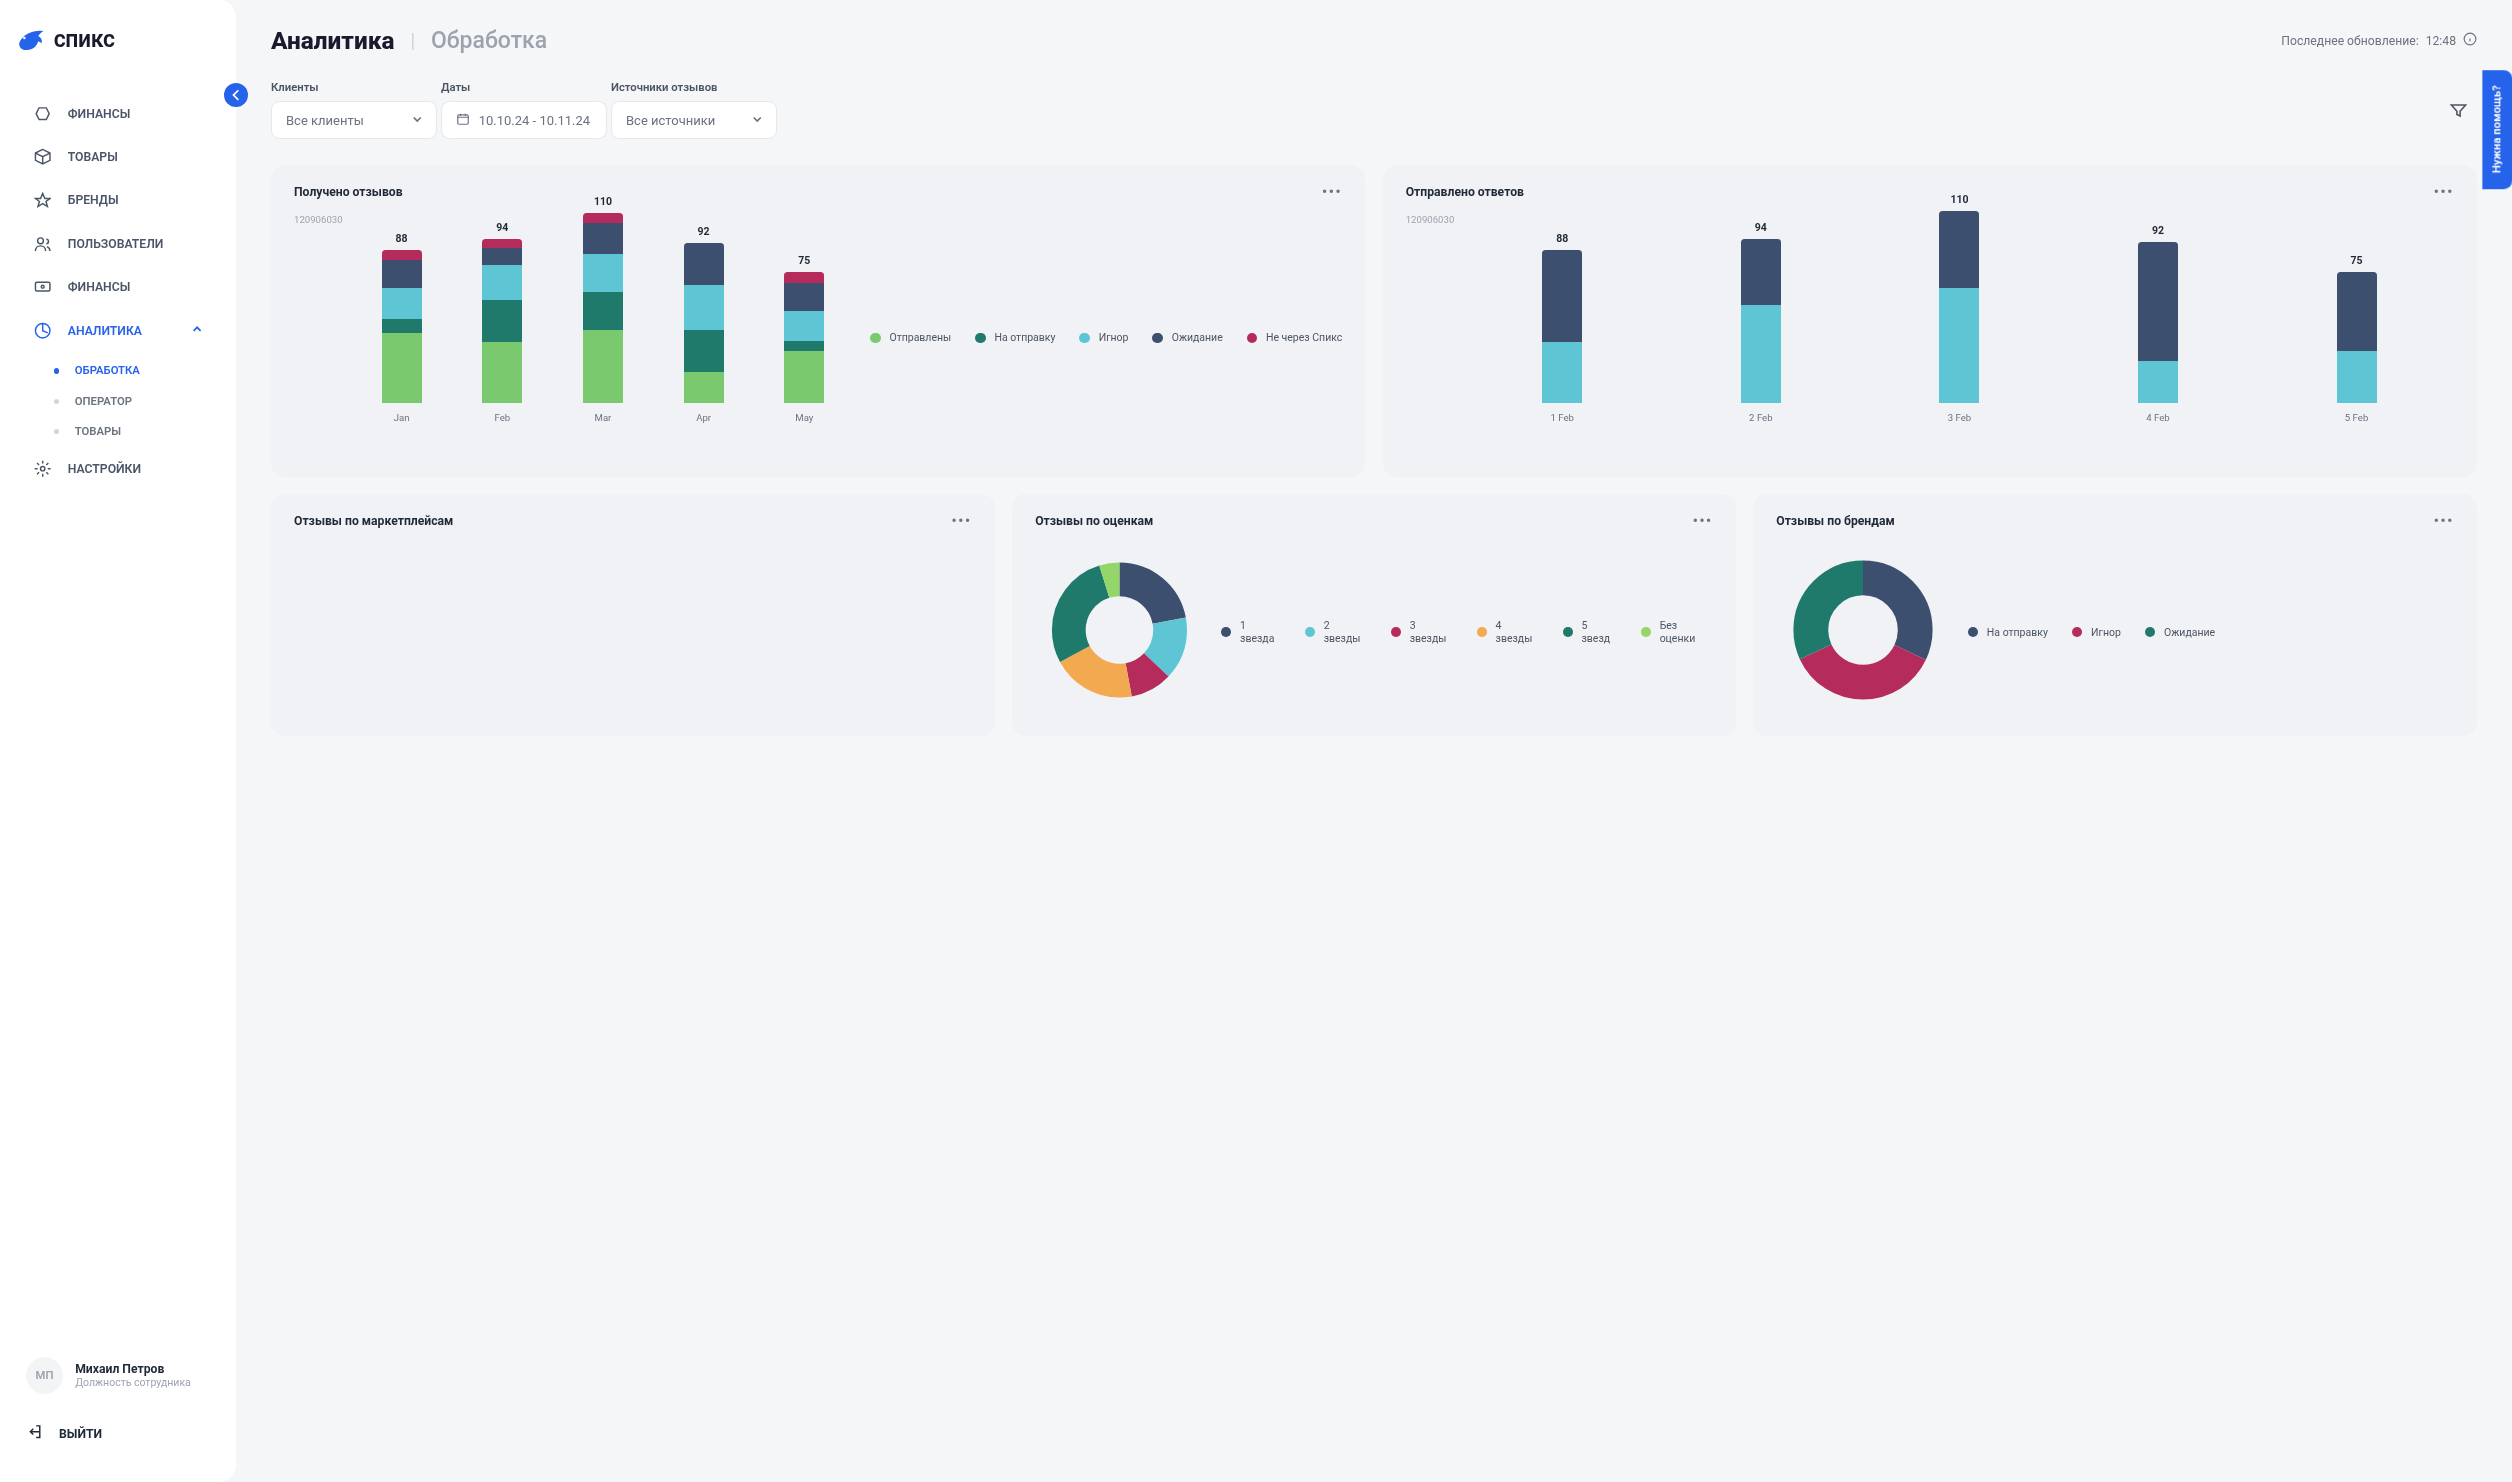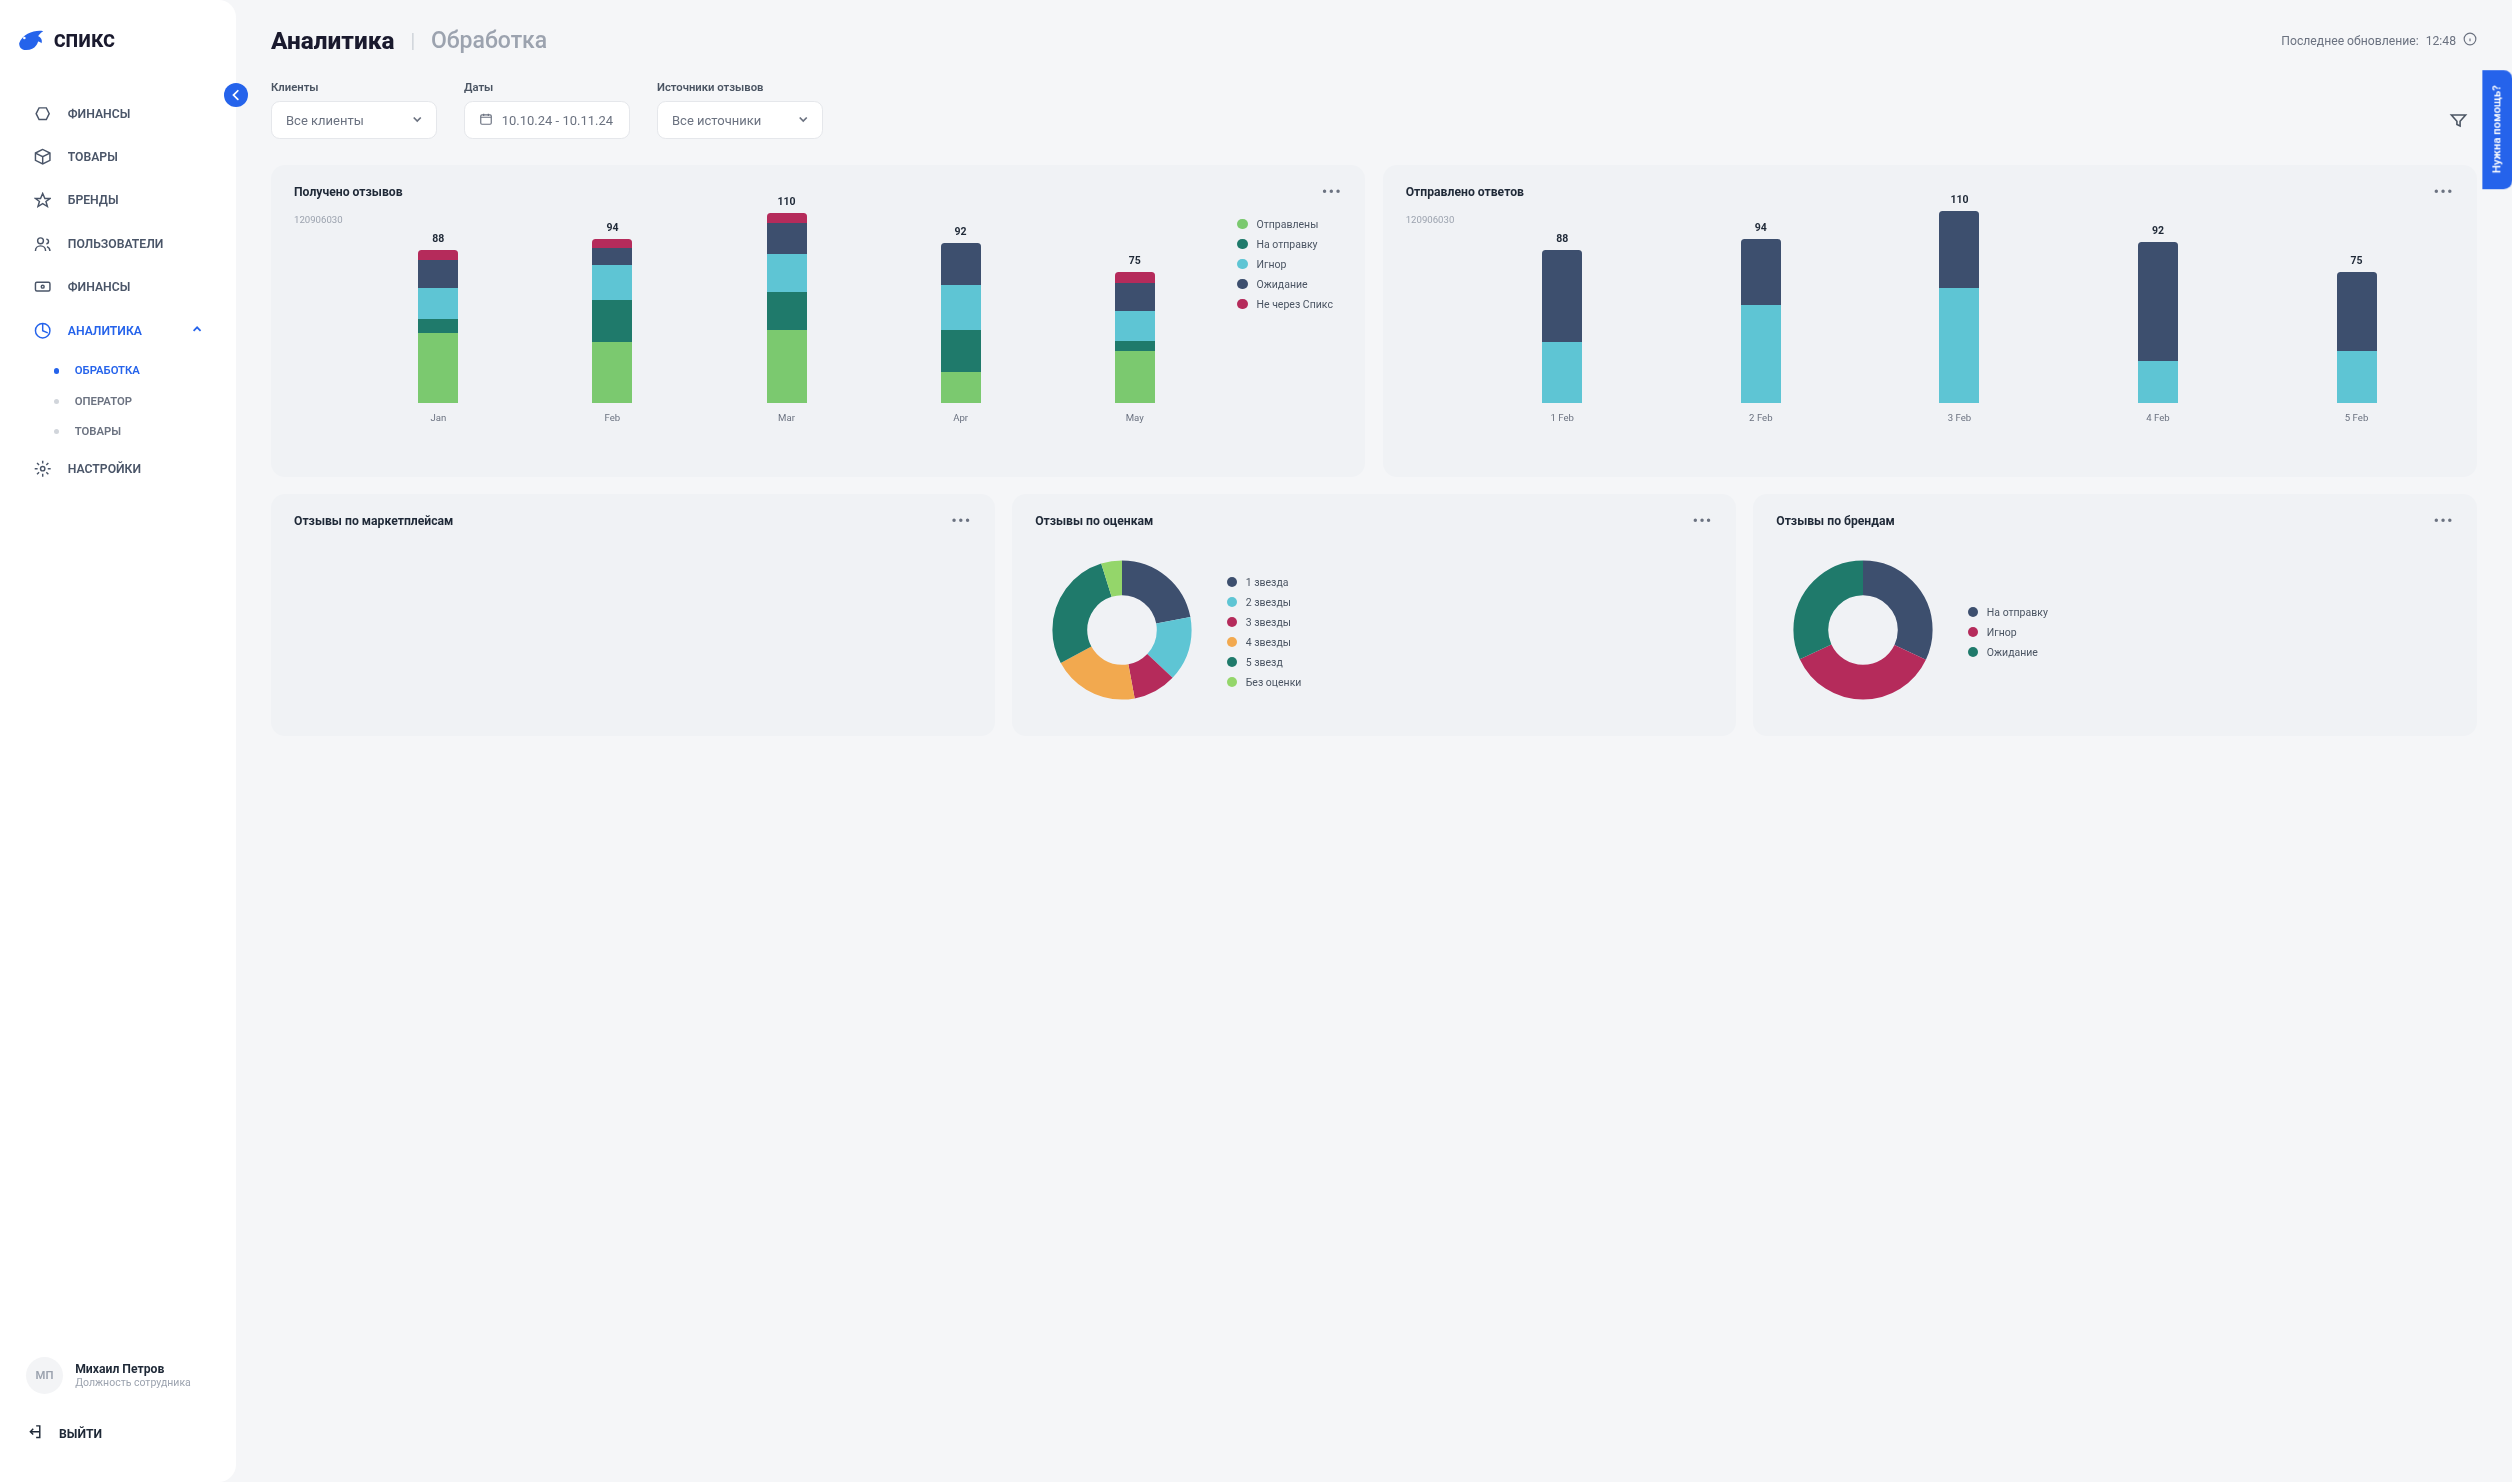--- a/index.html
+++ b/index.html
@@ -26,42 +26,42 @@
 .user-info .role { font-size: 10.5px; color: #9ca3af; }
 .logout { padding: 12.2px 26px; display: flex; align-items: center; gap: 15.7px; font-weight: 700; font-size: 12.2px; color: #1f2937; cursor: pointer; }
 
 .main { flex: 1; padding: 26px 35px; }
 .header { display: flex; align-items: center; margin-bottom: 26px; }
 .header h1 { font-size: 24.4px; font-weight: 800; color: #1a1a2e; }
 .header .divider { margin: 0 15.7px; color: #d1d5db; font-size: 21px; }
 .header .subtitle { font-size: 23px; font-weight: 500; color: #9ca3af; }
 .header .updated { margin-left: auto; font-size: 12.2px; color: #6b7280; display: flex; align-items: center; gap: 7px; }
 
-.filters { display: flex; gap: 27px; align-items: flex-end; margin-bottom: 26px; }
+.filters { display: flex; gap: 4px; align-items: center; margin-bottom: 26px; }
 .filter { display: flex; flex-direction: column; gap: 7px; }
 .filter label { font-size: 11.3px; font-weight: 600; color: #4b5563; }
 .select, .date-input { height: 38px; background: #fff; border: 0.9px solid #e5e7eb; border-radius: 8.7px; padding: 0 14px; display: flex; align-items: center; gap: 8.7px; font-size: 13px; color: #6b7280; min-width: 166px; cursor: pointer; }
 .select .chev { margin-left: auto; }
 .filter-icon-btn { margin-left: auto; width: 38px; height: 38px; display: flex; align-items: center; justify-content: center; cursor: pointer; }
 
 .charts-row { display: flex; gap: 17.4px; margin-bottom: 17.4px; }
 .card { background: #f0f2f5; border-radius: 14px; padding: 19px 23px; flex: 1; position: relative; }
 .card-header { display: flex; align-items: center; margin-bottom: 14px; }
 .card-title { font-size: 12.2px; font-weight: 700; color: #1f2937; }
 .card-menu { margin-left: auto; cursor: pointer; color: #6b7280; letter-spacing: 1.7px; font-weight: 700; }
 .bar-chart { display: flex; gap: 17.4px; }
 .bar-area { flex: 1; height: 244px; position: relative; display: flex; }
 .y-axis { display: flex; flex-direction: row; justify-content: space-between; padding-right: 10.5px; font-size: 9.6px; color: #9ca3af; height: 209px; }
 .bars-wrap { flex: 1; display: flex; align-items: flex-end; gap: 21px; height: 209px; padding: 0 8.7px; }
 .bar-col { flex: 1; display: flex; flex-direction: column; align-items: center; }
 .bar-label { font-size: 9.6px; color: #6b7280; margin-top: 8.7px; }
 .bar-val { font-size: 10.5px; font-weight: 700; color: #1f2937; margin-bottom: 5.2px; }
 .stack { width: 100%; max-width: 40px; display: flex; flex-direction: column-reverse; border-radius: 3.5px 3.5px 0 0; overflow: hidden; }
 .seg { width: 100%; }
-.legend { display: flex; flex-direction: column; gap: 7px; font-size: 10.5px; color: #4b5563; padding-top: 3.5px; min-width: 105px; }
+.legend { display: flex; flex-direction: row; gap: 24px; font-size: 10.5px; color: #4b5563; padding-top: 3.5px; min-width: 105px; }
 .legend-row { display: flex; align-items: center; gap: 8.7px; }
 .legend-dot { width: 10.5px; height: 10.5px; border-radius: 50%; }
 
 .donuts-row { display: flex; gap: 17.4px; }
 .donut-card { background: #f0f2f5; border-radius: 14px; padding: 19px 23px; flex: 1; }
 .donut-body { display: flex; align-items: center; gap: 17.4px; }
 .donut { width: 174px; height: 174px; position: relative; }
 .donut svg { width: 100%; height: 100%; transform: rotate(-90deg); }
 
 .help-tab { position: fixed; right: 0; top: 70px; background: #2563eb; color: #fff; writing-mode: vertical-rl; padding: 15.7px 8.7px; border-radius: 8.7px 0 0 8.7px; font-size: 11.3px; font-weight: 600; cursor: pointer; transform: rotate(180deg); }

